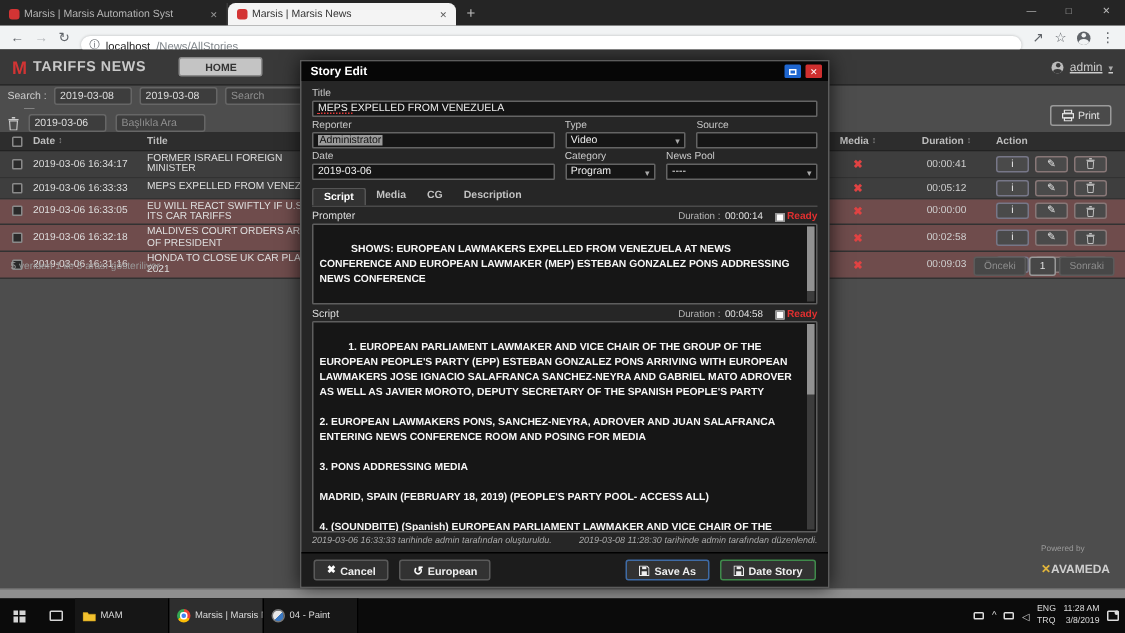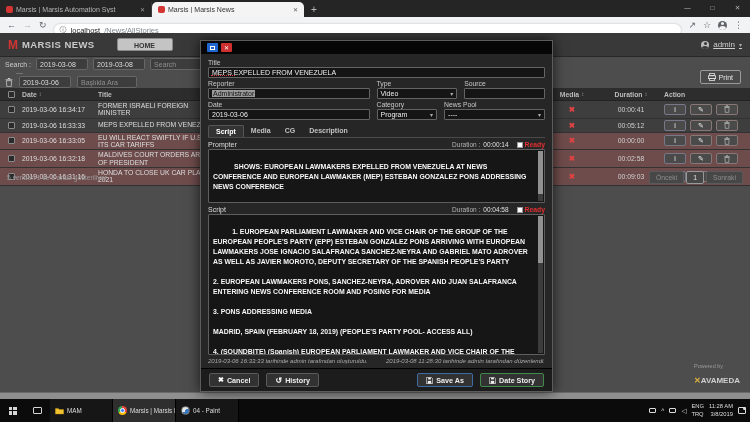--- a/index.html
+++ b/index.html
@@ -174,21 +174,21 @@
       <span class="nav-ic">☆</span>
       <span class="avatar-ic"></span>
       <span class="nav-ic">⋮</span>
     </div>
   </div>
 
   <div class="page">
 
     <div class="appbar">
       <span class="logo-m">M</span>
-      <span class="logo-text">MARSIS NEWS</span>
+      <span class="logo-text">TARIFFS NEWS</span>
       <div class="home-btn">HOME</div>
       <div class="user-menu">
         <span class="user-ic"></span>
         <span>admin</span>
         <span class="chev">▾</span>
       </div>
     </div>
 
     <div class="filters">
       <span>Search :</span>
@@ -392,20 +392,21 @@
 
     <div class="powered">
       <span class="p1">Powered by</span>
       <span class="p2"><span class="mark">✕</span><span>AVAMEDA</span></span>
     </div>
 
     <div class="hscroll"></div>
 
     <div class="modal">
       <div class="m-titlebar">
+        <span class="m-title">Story Edit</span>
         <span class="m-min">
             <i></i>
           </span>
         <span class="m-close">✕</span>
       </div>
       <div class="m-body">
 
         <div class="m-label">Title</div>
         <div class="m-input">
           <span>MEPS EXPELLED FROM VENEZUELA</span>
@@ -507,21 +508,21 @@
           <span>2019-03-08 11:28:30 tarihinde admin tarafından düzenlendi.</span>
         </div>
 
         <div class="m-footer">
           <span class="m-btn">
               <span class="x-ic">✖</span>
               <span>Cancel</span>
             </span>
           <span class="m-btn">
               <span class="h-ic">↺</span>
-              <span>History</span>
+              <span>European</span>
             </span>
           <span class="m-btn saveas">
               <svg width="7" height="7" viewBox="0 0 10 10">
                 <path d="M0.5 0.5h7l2 2v7h-9z" fill="none" stroke="#eee"></path>
                 <rect x="2.5" y="5.5" width="5" height="4" fill="#eee"></rect>
                 <rect x="3" y="1" width="4" height="2.5" fill="#eee"></rect>
               </svg>
               <span>Save As</span>
             </span>
           <span class="m-btn savestory">

